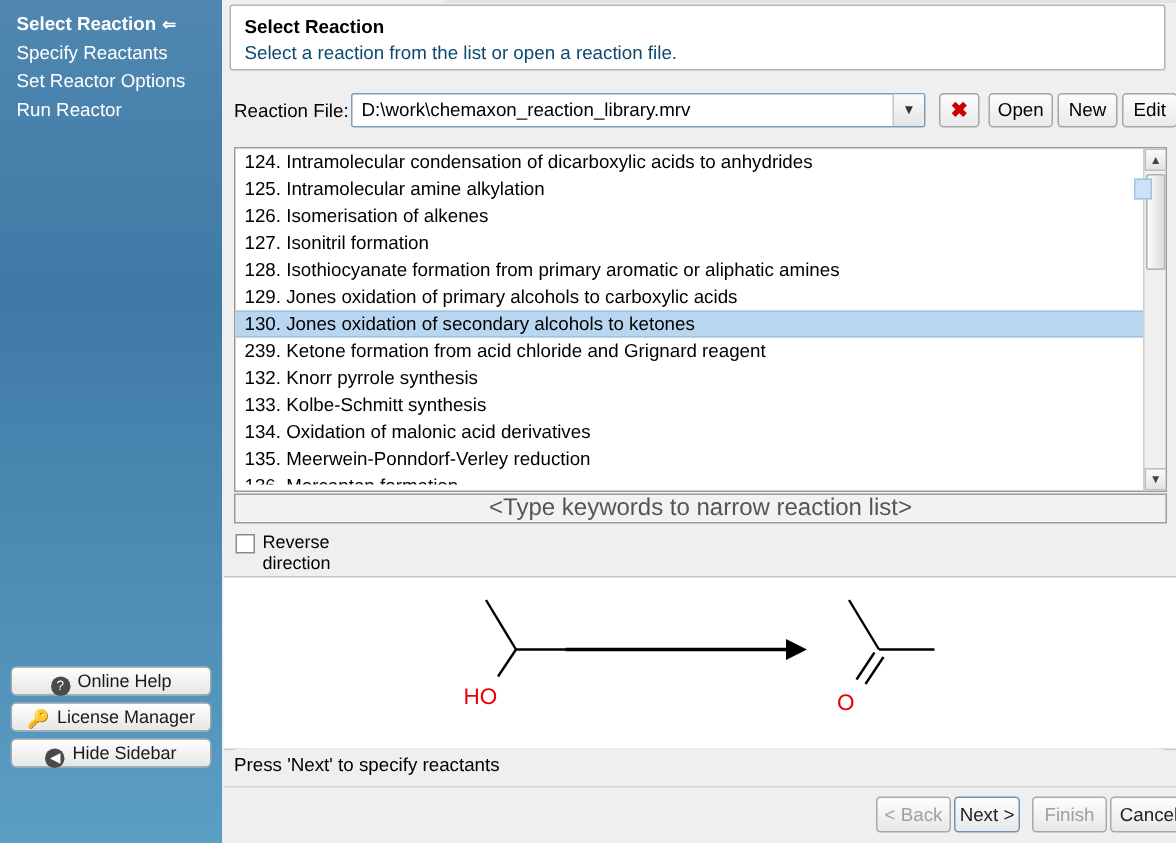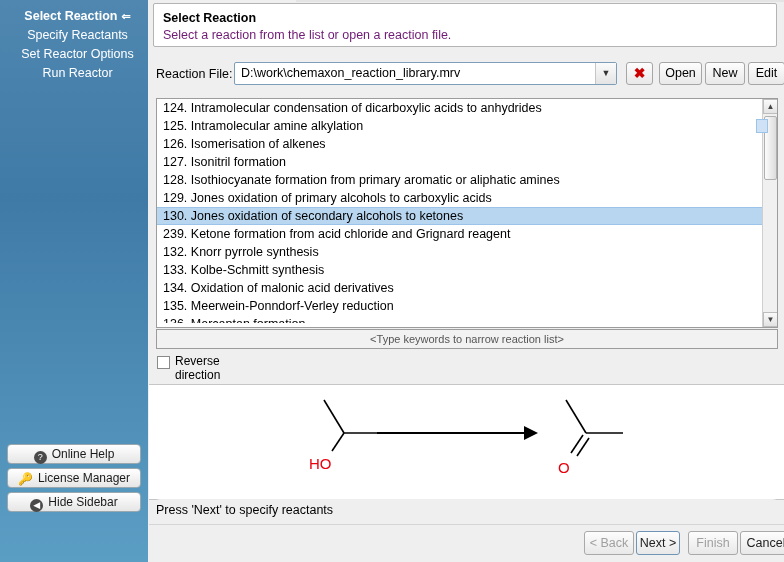--- a/index.html
+++ b/index.html
@@ -34,21 +34,20 @@
   }
   .sidebar-steps {
     padding: 7px 0 0 7px;
   }
   .step {
     display: block;
     padding: 2px 4px 3px 4px;
     font-size: 12.5px;
     color: #ffffff;
     white-space: nowrap;
-    text-align: center;
   }
   .step.active {
     font-weight: bold;
   }
   .step .arrow {
     font-size: 11px;
     margin-left: 4px;
   }
   .sidebar-bottom {
     position: absolute;
@@ -118,21 +117,21 @@
     top: 7px;
     font-size: 12.5px;
     font-weight: bold;
     color: #000;
   }
   .header-sub {
     position: absolute;
     left: 9px;
     top: 24px;
     font-size: 12.5px;
-    color: #701a75;
+    color: #0c4a6e;
   }
 
   
   .file-row {
     position: absolute;
     left: 6px;
     top: 62px;
     width: 624px;
     height: 25px;
   }
@@ -299,21 +298,21 @@
     position: absolute;
     left: 156px;
     top: 329px;
     width: 622px;
     height: 20px;
     background: #f2f2f2;
     border: 1px solid #9c9c9c;
     box-sizing: border-box;
     text-align: center;
     line-height: 18px;
-    font-size: 11px;
+    font-size: 16px;
     color: #555;
   }
 
   
   .cbrow {
     position: absolute;
     left: 157px;
     top: 354px;
     height: 18px;
   }

